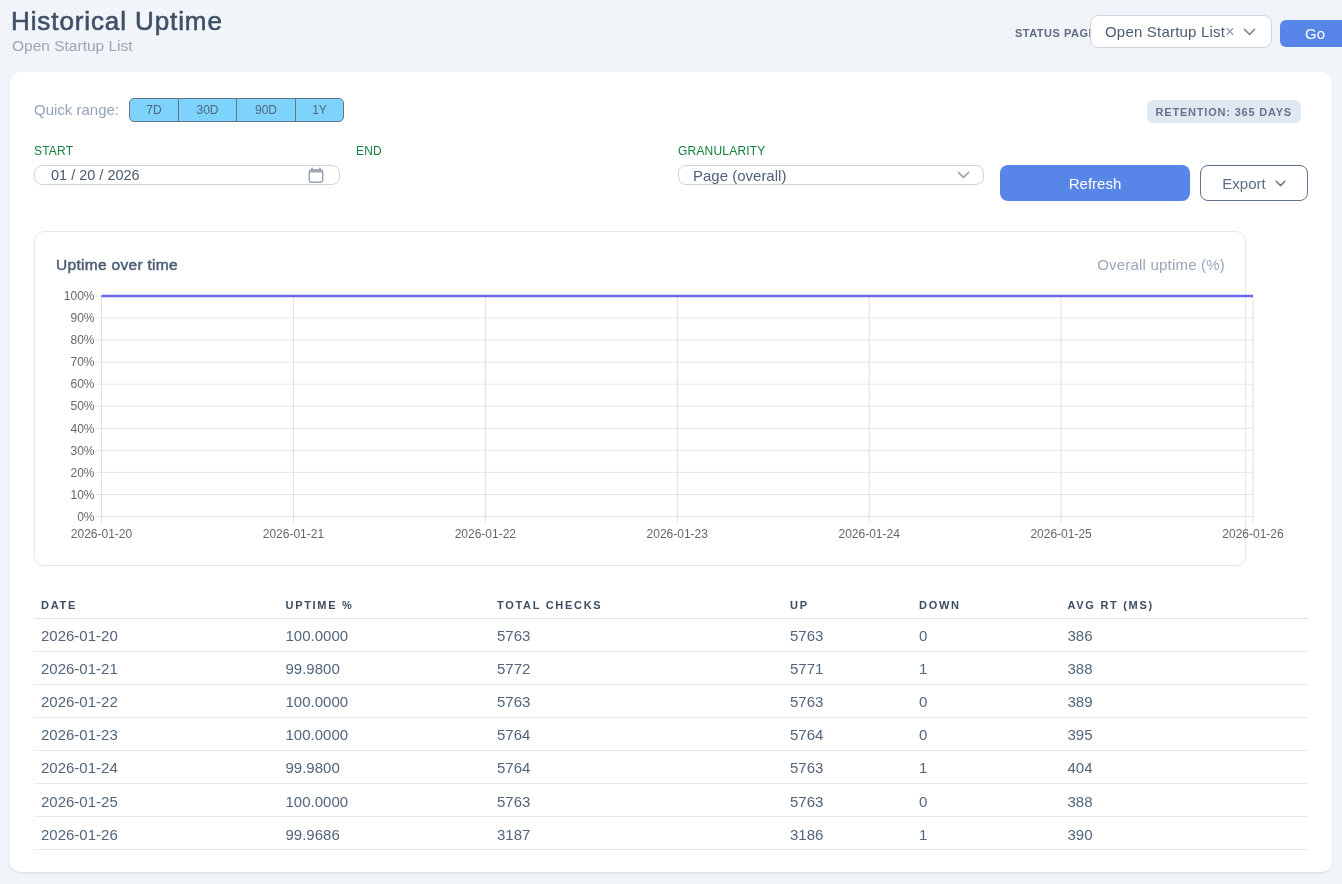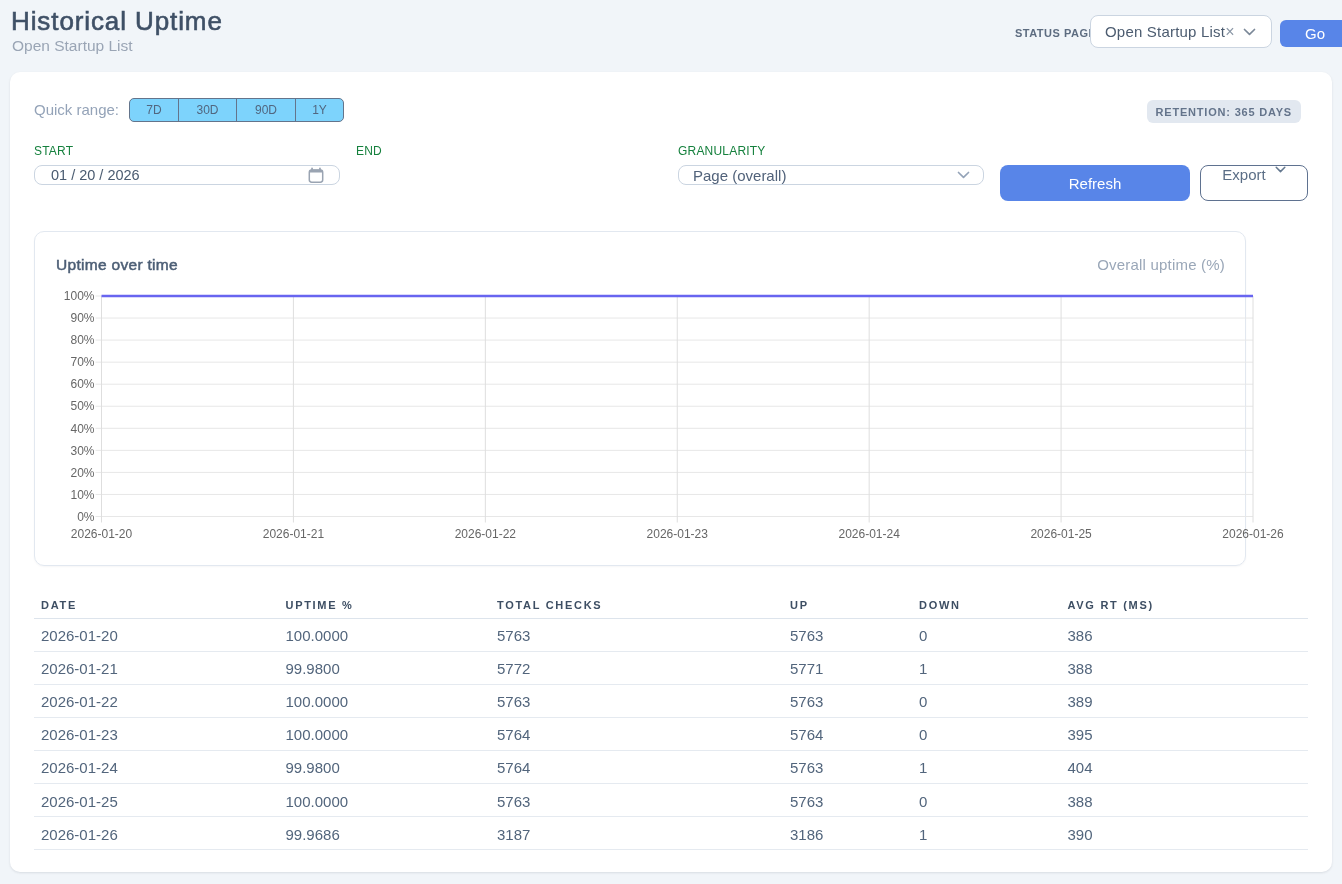--- a/index.html
+++ b/index.html
@@ -26,21 +26,21 @@
 .qr-group { left:119px; top:26px; height:24px; display:flex; border:1px solid #64748b; border-radius:5px; background:#7dd3fc; }
 .qr-btn { font-size:12px; color:#51667f; border-right:1px solid #64748b; display:flex; align-items:center; justify-content:center; }
 .qr-btn:last-child { border-right:none; }
 .badge { right:31px; top:28px; height:23px; background:#e2e8f0; color:#64748b; font-size:11px; font-weight:600; letter-spacing:0.8px; border-radius:6px; display:flex; align-items:center; padding:0 9px; }
 
 .f-label { top:72.3px; font-size:12px; font-weight:400; color:#15803d; letter-spacing:0.2px; }
 .f-box { top:93px; height:20px; background:#fff; border:1px solid #cbd5e1; border-radius:8px; display:flex; align-items:center; }
 .datefield { width:306px; padding:0 15px 0 16px; justify-content:space-between; font-size:14.5px; color:#4a5b70; }
 .selfield { width:306px; padding:0 13px 0 14px; justify-content:space-between; font-size:15px; color:#51627a; }
 .btn-refresh { top:93px; left:990px; width:190px; height:36px; background:#5885e8; color:#fff; border-radius:8px; font-size:15px; display:flex; align-items:center; justify-content:center; }
-.btn-export { top:93px; left:1190px; width:108px; height:36px; background:#fff; color:#5b6e86; border:1px solid #5f7290; border-radius:8px; font-size:15px; display:flex; align-items:flex-start; justify-content:center; gap:9px; }
+.btn-export { top:93px; left:1190px; width:108px; height:36px; background:#fff; color:#5b6e86; border:1px solid #5f7290; border-radius:8px; font-size:15px; display:flex; align-items:center; justify-content:center; gap:9px; }
 
 .chart-card { left:24px; top:159px; width:1212px; height:335px; border:1px solid #e2e8f0; border-radius:10px; box-shadow:0 1px 2px rgba(16,24,40,.04); }
 .chart-title { left:21px; top:23.5px; font-size:15.5px; font-weight:400; color:#4c5e75; -webkit-text-stroke:0.5px #4c5e75; letter-spacing:0.3px; }
 .chart-right { right:20px; top:23.5px; font-size:15px; letter-spacing:0.2px; color:#9aa7b8; }
 
 .tbl { left:24px; top:510px; width:1274px; border-collapse:collapse; table-layout:fixed; }
 .tbl th { text-align:left; font-size:11px; font-weight:700; color:#3d4e63; letter-spacing:1.7px; padding:17.5px 7px 0; height:36px; line-height:11.5px; vertical-align:top; border-bottom:1px solid #dde4ec; }
 .tbl td { font-size:15px; color:#52657c; padding:0 7px 6.5px; height:33.1px; vertical-align:bottom; border-bottom:1px solid #e5eaf0; }
 </style>
 </head>

